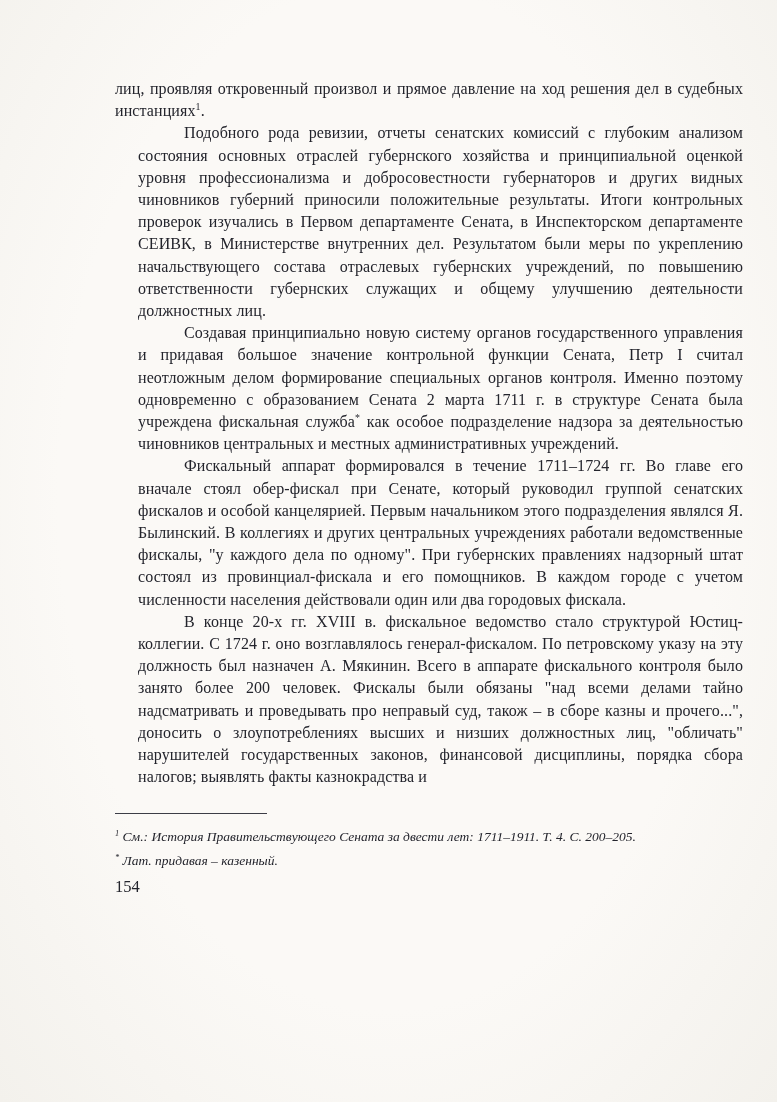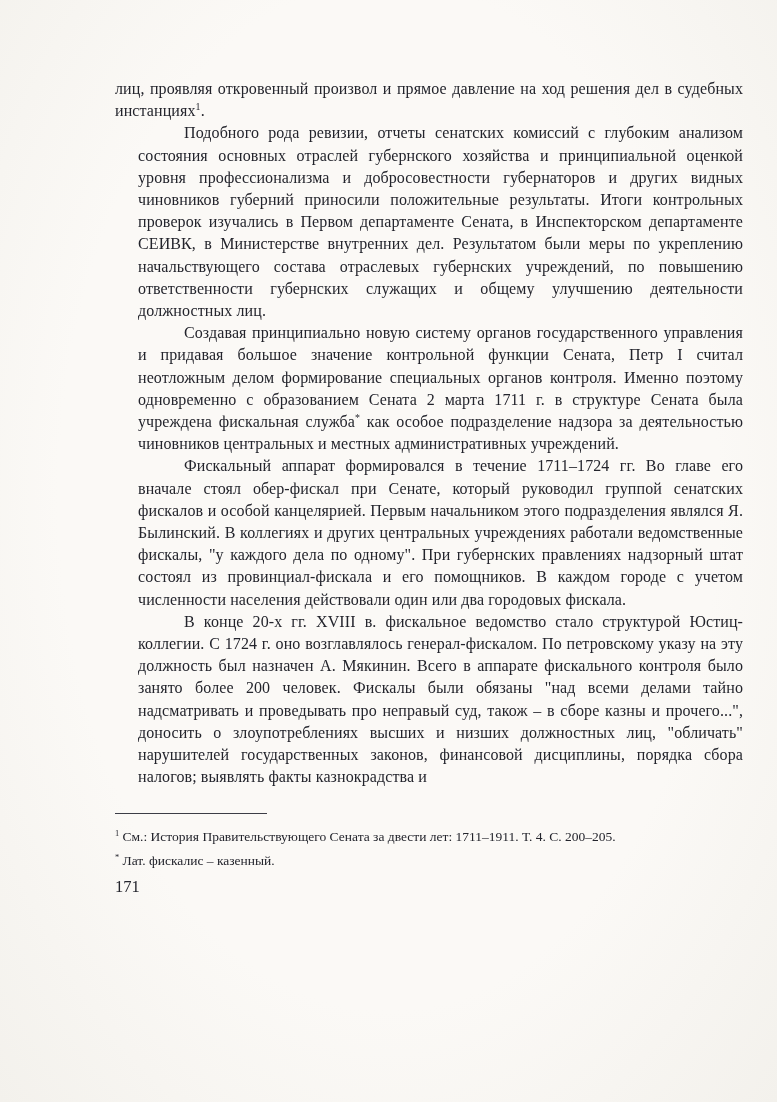--- a/index.html
+++ b/index.html
@@ -31,20 +31,21 @@
     text-indent: 46px;
     margin-left: 23px;
   }
   sup {
     font-size: 0.62em;
     line-height: 0;
     vertical-align: super;
   }
   .footnote-area {
     margin-top: 24px;
+    font-style: italic;
   }
   .footnote-divider {
     width: 152px;
     height: 0;
     border-top: 1.5px solid #3c3d46;
     margin-bottom: 12px;
   }
   .footnotes p.footnote {
     margin: 0 0 3px 0;
     font-size: 13.5px;
@@ -64,17 +65,17 @@
       <p class="para"><span>лиц, проявляя откровенный произвол и прямое давление на ход решения дел в судебных инстанциях</span><sup>1</sup><span>.</span></p>
       <p class="para indent"><span>Подобного рода ревизии, отчеты сенатских комиссий с глубоким анализом состояния основных отраслей губернского хозяйства и принципиальной оценкой уровня профессионализма и добросовестности губернаторов и других видных чиновников губерний приносили положительные результаты. Итоги контрольных проверок изучались в Первом департаменте Сената, в Инспекторском департаменте СЕИВК, в Министерстве внутренних дел. Результатом были меры по укреплению начальствующего состава отраслевых губернских учреждений, по повышению ответственности губернских служащих и общему улучшению деятельности должностных лиц.</span></p>
       <p class="para indent"><span>Создавая принципиально новую систему органов государственного управления и придавая большое значение контрольной функции Сената, Петр I считал неотложным делом формирование специальных органов контроля. Именно поэтому одновременно с образованием Сената 2 марта 1711 г. в структуре Сената была учреждена фискальная служба</span><sup>*</sup><span> как особое подразделение надзора за деятельностью чиновников центральных и местных административных учреждений.</span></p>
       <p class="para indent"><span>Фискальный аппарат формировался в течение 1711–1724 гг. Во главе его вначале стоял обер-фискал при Сенате, который руководил группой сенатских фискалов и особой канцелярией. Первым начальником этого подразделения являлся Я. Былинский. В коллегиях и других центральных учреждениях работали ведомственные фискалы, "у каждого дела по одному". При губернских правлениях надзорный штат состоял из провинциал-фискала и его помощников. В каждом городе с учетом численности населения действовали один или два городовых фискала.</span></p>
       <p class="para indent"><span>В конце 20-х гг. XVIII в. фискальное ведомство стало структурой Юстиц-коллегии. С 1724 г. оно возглавлялось генерал-фискалом. По петровскому указу на эту должность был назначен А. Мякинин. Всего в аппарате фискального контроля было занято более 200 человек. Фискалы были обязаны "над всеми делами тайно надсматривать и проведывать про неправый суд, також – в сборе казны и прочего...", доносить о злоупотреблениях высших и низших должностных лиц, "обличать" нарушителей государственных законов, финансовой дисциплины, порядка сбора налогов; выявлять факты казнокрадства и</span></p>
     </div>
   <div class="footnote-area">
     <div class="footnote-divider"></div>
     <div class="footnotes">
         <p class="footnote"><sup>1</sup><span> См.: История Правительствующего Сената за двести лет: 1711–1911. Т. 4. С. 200–205.</span></p>
-        <p class="footnote"><sup>*</sup><span> Лат. фискалис – казенный.</span></p>
+        <p class="footnote"><sup>*</sup><span> Лат. придавая – казенный.</span></p>
       </div>
   </div>
-  <div class="page-number">171</div>
+  <div class="page-number">154</div>
 </div>
 
 </body></html>

